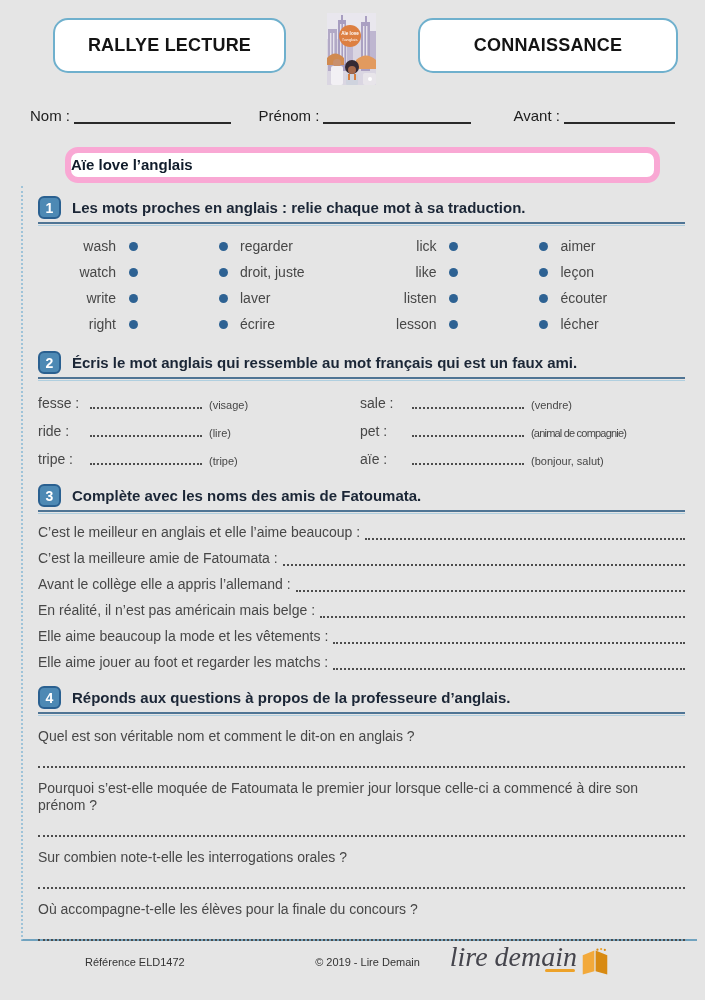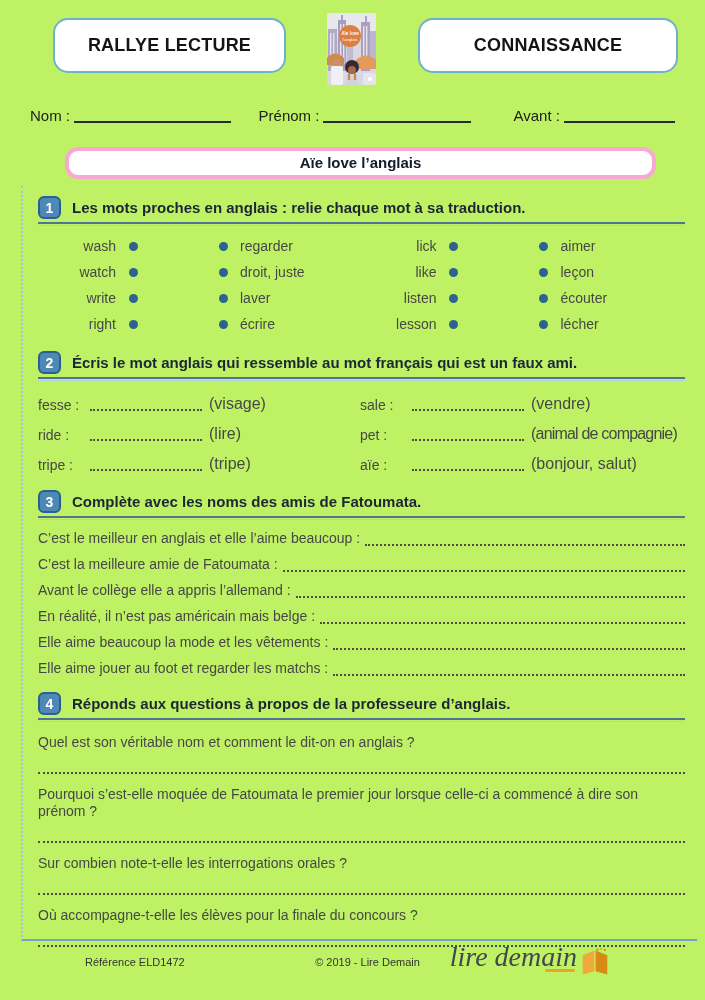--- a/index.html
+++ b/index.html
@@ -1,38 +1,38 @@
 <!DOCTYPE html>
 <html><head>
 <meta charset="utf-8">
 <style>
   html,body{margin:0;padding:0;background:#ffffff;}
-  .page{position:relative;width:705px;height:1000px;background:#bef264;overflow:hidden;
+  .page{position:relative;width:705px;height:1000px;background:#e5e5e5;overflow:hidden;
         font-family:"Liberation Sans","DejaVu Sans",sans-serif;color:#3f3f3f;}
 
   
   .hbox{position:absolute;top:18px;height:55px;border:2px solid #6fb0cd;border-radius:15px;
         display:flex;align-items:center;justify-content:center;font-weight:bold;
         font-size:18px;color:#141414;letter-spacing:.2px;box-sizing:border-box;background:#fff;}
   .hbox-left{left:53px;width:233px;}
   .hbox-right{left:418px;width:260px;}
   .cover{position:absolute;left:327px;top:13px;width:49px;height:72px;}
 
   
-  .name-row{position:absolute;top:107px;left:30px;right:30px;display:flex;align-items:flex-start;
+  .name-row{position:absolute;top:107px;left:30px;right:30px;display:flex;align-items:center;
             font-size:15px;color:#1d1d1d;}
   .id-label{white-space:nowrap;}
   .fill-line{border-bottom:2px solid #2a2a2a;height:14px;margin-left:4px;}
   .fl-nom{width:165px;margin-right:28px;}
   .fl-prenom{width:155px;margin-right:43px;}
   .fl-date{width:117px;}
 
   
-  .title-box{position:absolute;top:147px;left:65px;width:583px;height:24px;border:4px solid #f9a8d4;
-             border-radius:13px;text-align:center;font-weight:bold;font-size:15px;color:#101c2b;
+  .title-box{position:absolute;top:147px;left:65px;width:583px;height:24px;border:6px solid #f9a8d4;
+             border-radius:13px;text-align:left;font-weight:bold;font-size:15px;color:#101c2b;
              line-height:24px;box-sizing:content-box;background:#fff;}
 
   
   .content{position:absolute;top:186px;left:21px;width:676px;height:755px;box-sizing:border-box;
            border-left:2px dotted #9fc3d8;border-bottom:2px solid #71a3bf;padding:10px 12px 0 15px;}
 
   .sec-head{display:flex;align-items:center;}
   .badge{width:23px;height:23px;flex:0 0 23px;background:#4d89b4;border:2px solid #2a6090;
          border-radius:6px;color:#fff;font-weight:bold;font-size:14px;display:flex;
          align-items:center;justify-content:center;box-sizing:border-box;}
@@ -50,21 +50,21 @@
 
   
   .sec2{margin-top:20px;}
   .fa-wrap{display:flex;margin-top:14px;}
   .fa-col{display:flex;flex-direction:column;gap:12px;}
   .fa-col-l{flex:0 0 322px;}
   .fa-col-r{flex:1;}
   .fa-item{display:flex;align-items:flex-end;font-size:14px;white-space:nowrap;color:#474747;}
   .fa-word{min-width:48px;}
   .fa-dots{flex:0 0 112px;border-bottom:2px dotted #4c4c4c;height:12px;margin:0 7px 2px 4px;}
-  .fa-hint{font-size:16px;}
+  .fa-hint{font-size:11px;}
   .fa-tight{letter-spacing:-0.8px;}
 
   
   .sec3{margin-top:17px;}
   .s3-rows{margin-top:6px;}
   .prompt-row{display:flex;align-items:flex-end;margin-top:12px;height:14px;font-size:14px;
               white-space:nowrap;color:#474747;}
   .prompt-fill{flex:1;border-bottom:2px dotted #4c4c4c;height:10px;margin-left:5px;min-width:20px;}
 
   

